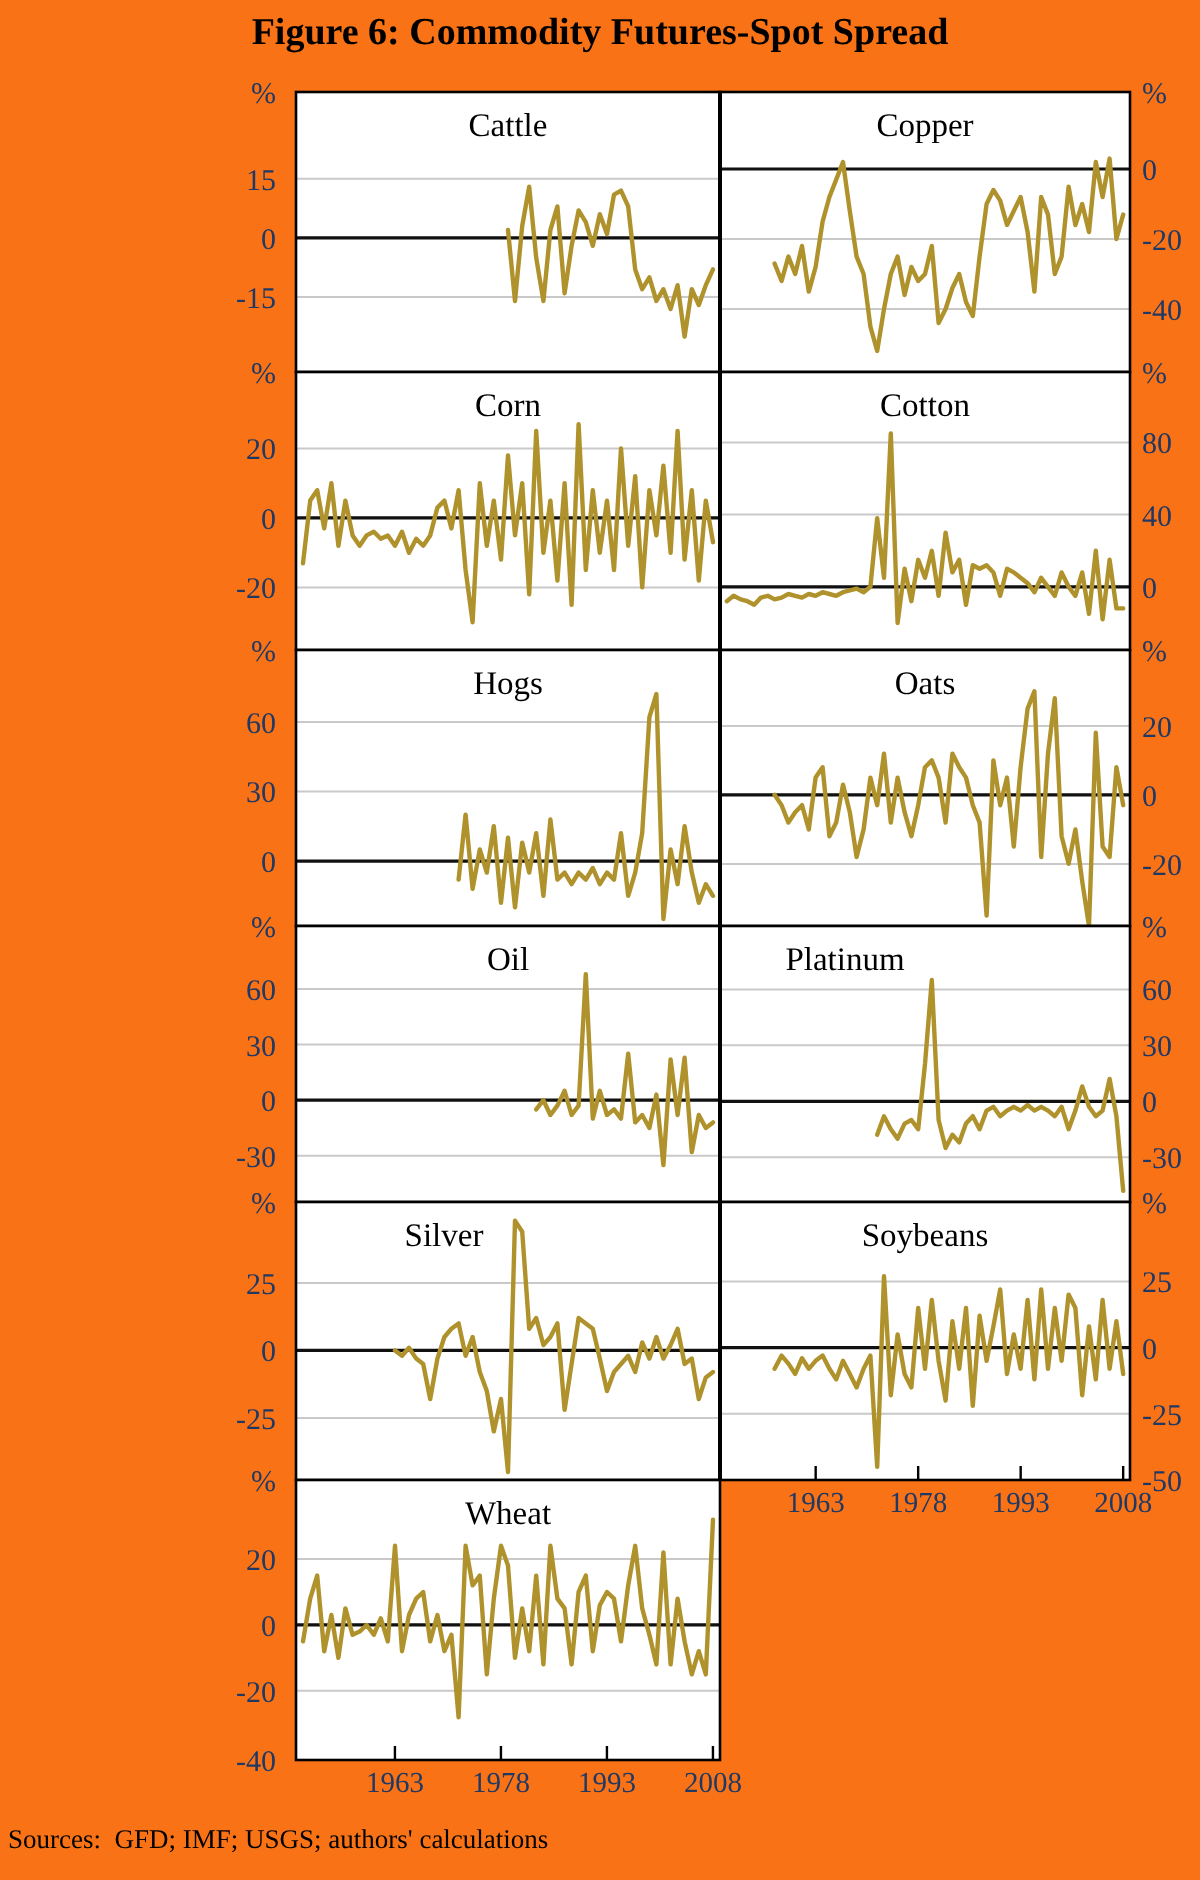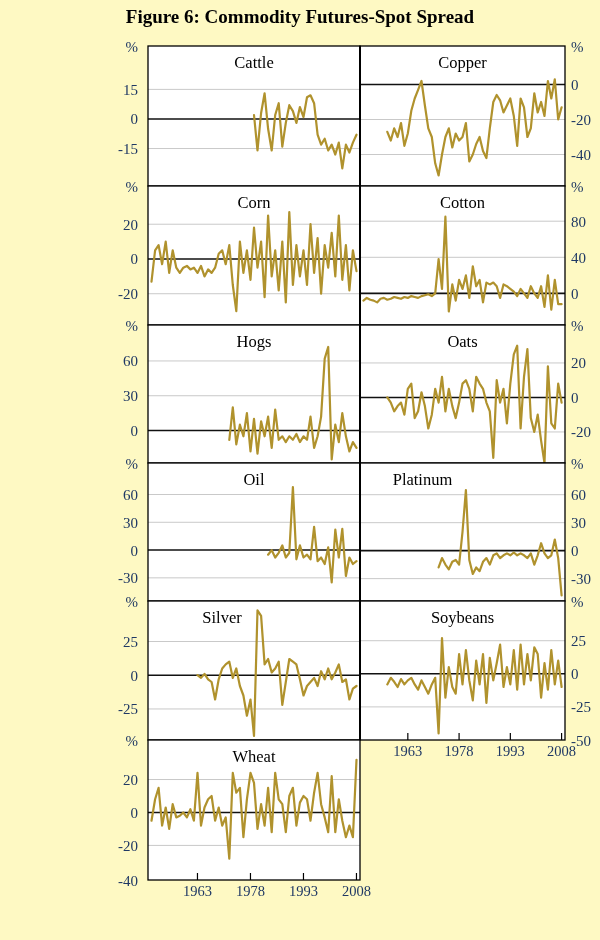--- a/index.html
+++ b/index.html
@@ -1,19 +1,19 @@
 <!DOCTYPE html>
 <html><head>
 <meta charset="utf-8">
 <style>
   html,body{margin:0;padding:0;background:#ffffff;}
   .page{
     position:relative;
     width:600px;height:940px;
-    background:#fef9c3;
+    background:#f97316;
     font-family:"Liberation Serif", serif;
     overflow:hidden;
   }
   .fig-title{
     position:absolute;top:6px;left:0;width:600px;
     text-align:center;
     font-size:19px;font-weight:bold;color:#000;
     margin:0;
   }
   .chart-area{position:absolute;top:0;left:0;width:600px;height:940px;}
@@ -192,13 +192,14 @@
           <line x1="250.46666666666667" x2="250.46666666666667" y1="873" y2="880" stroke="#000000" stroke-width="1.2"></line>
           <text x="250.46666666666667" y="896" text-anchor="middle" font-size="14.5" fill="#1f3864">1978</text>
           <line x1="303.4666666666667" x2="303.4666666666667" y1="873" y2="880" stroke="#000000" stroke-width="1.2"></line>
           <text x="303.4666666666667" y="896" text-anchor="middle" font-size="14.5" fill="#1f3864">1993</text>
           <line x1="356.4666666666667" x2="356.4666666666667" y1="873" y2="880" stroke="#000000" stroke-width="1.2"></line>
           <text x="356.4666666666667" y="896" text-anchor="middle" font-size="14.5" fill="#1f3864">2008</text>
         </g>
         <line x1="360" x2="360" y1="46" y2="740" stroke="#000000" stroke-width="2"></line>
       </svg>
   </div>
+  <div class="source-note">Sources:  GFD; IMF; USGS; authors' calculations</div>
 </div>
 
 </body></html>

